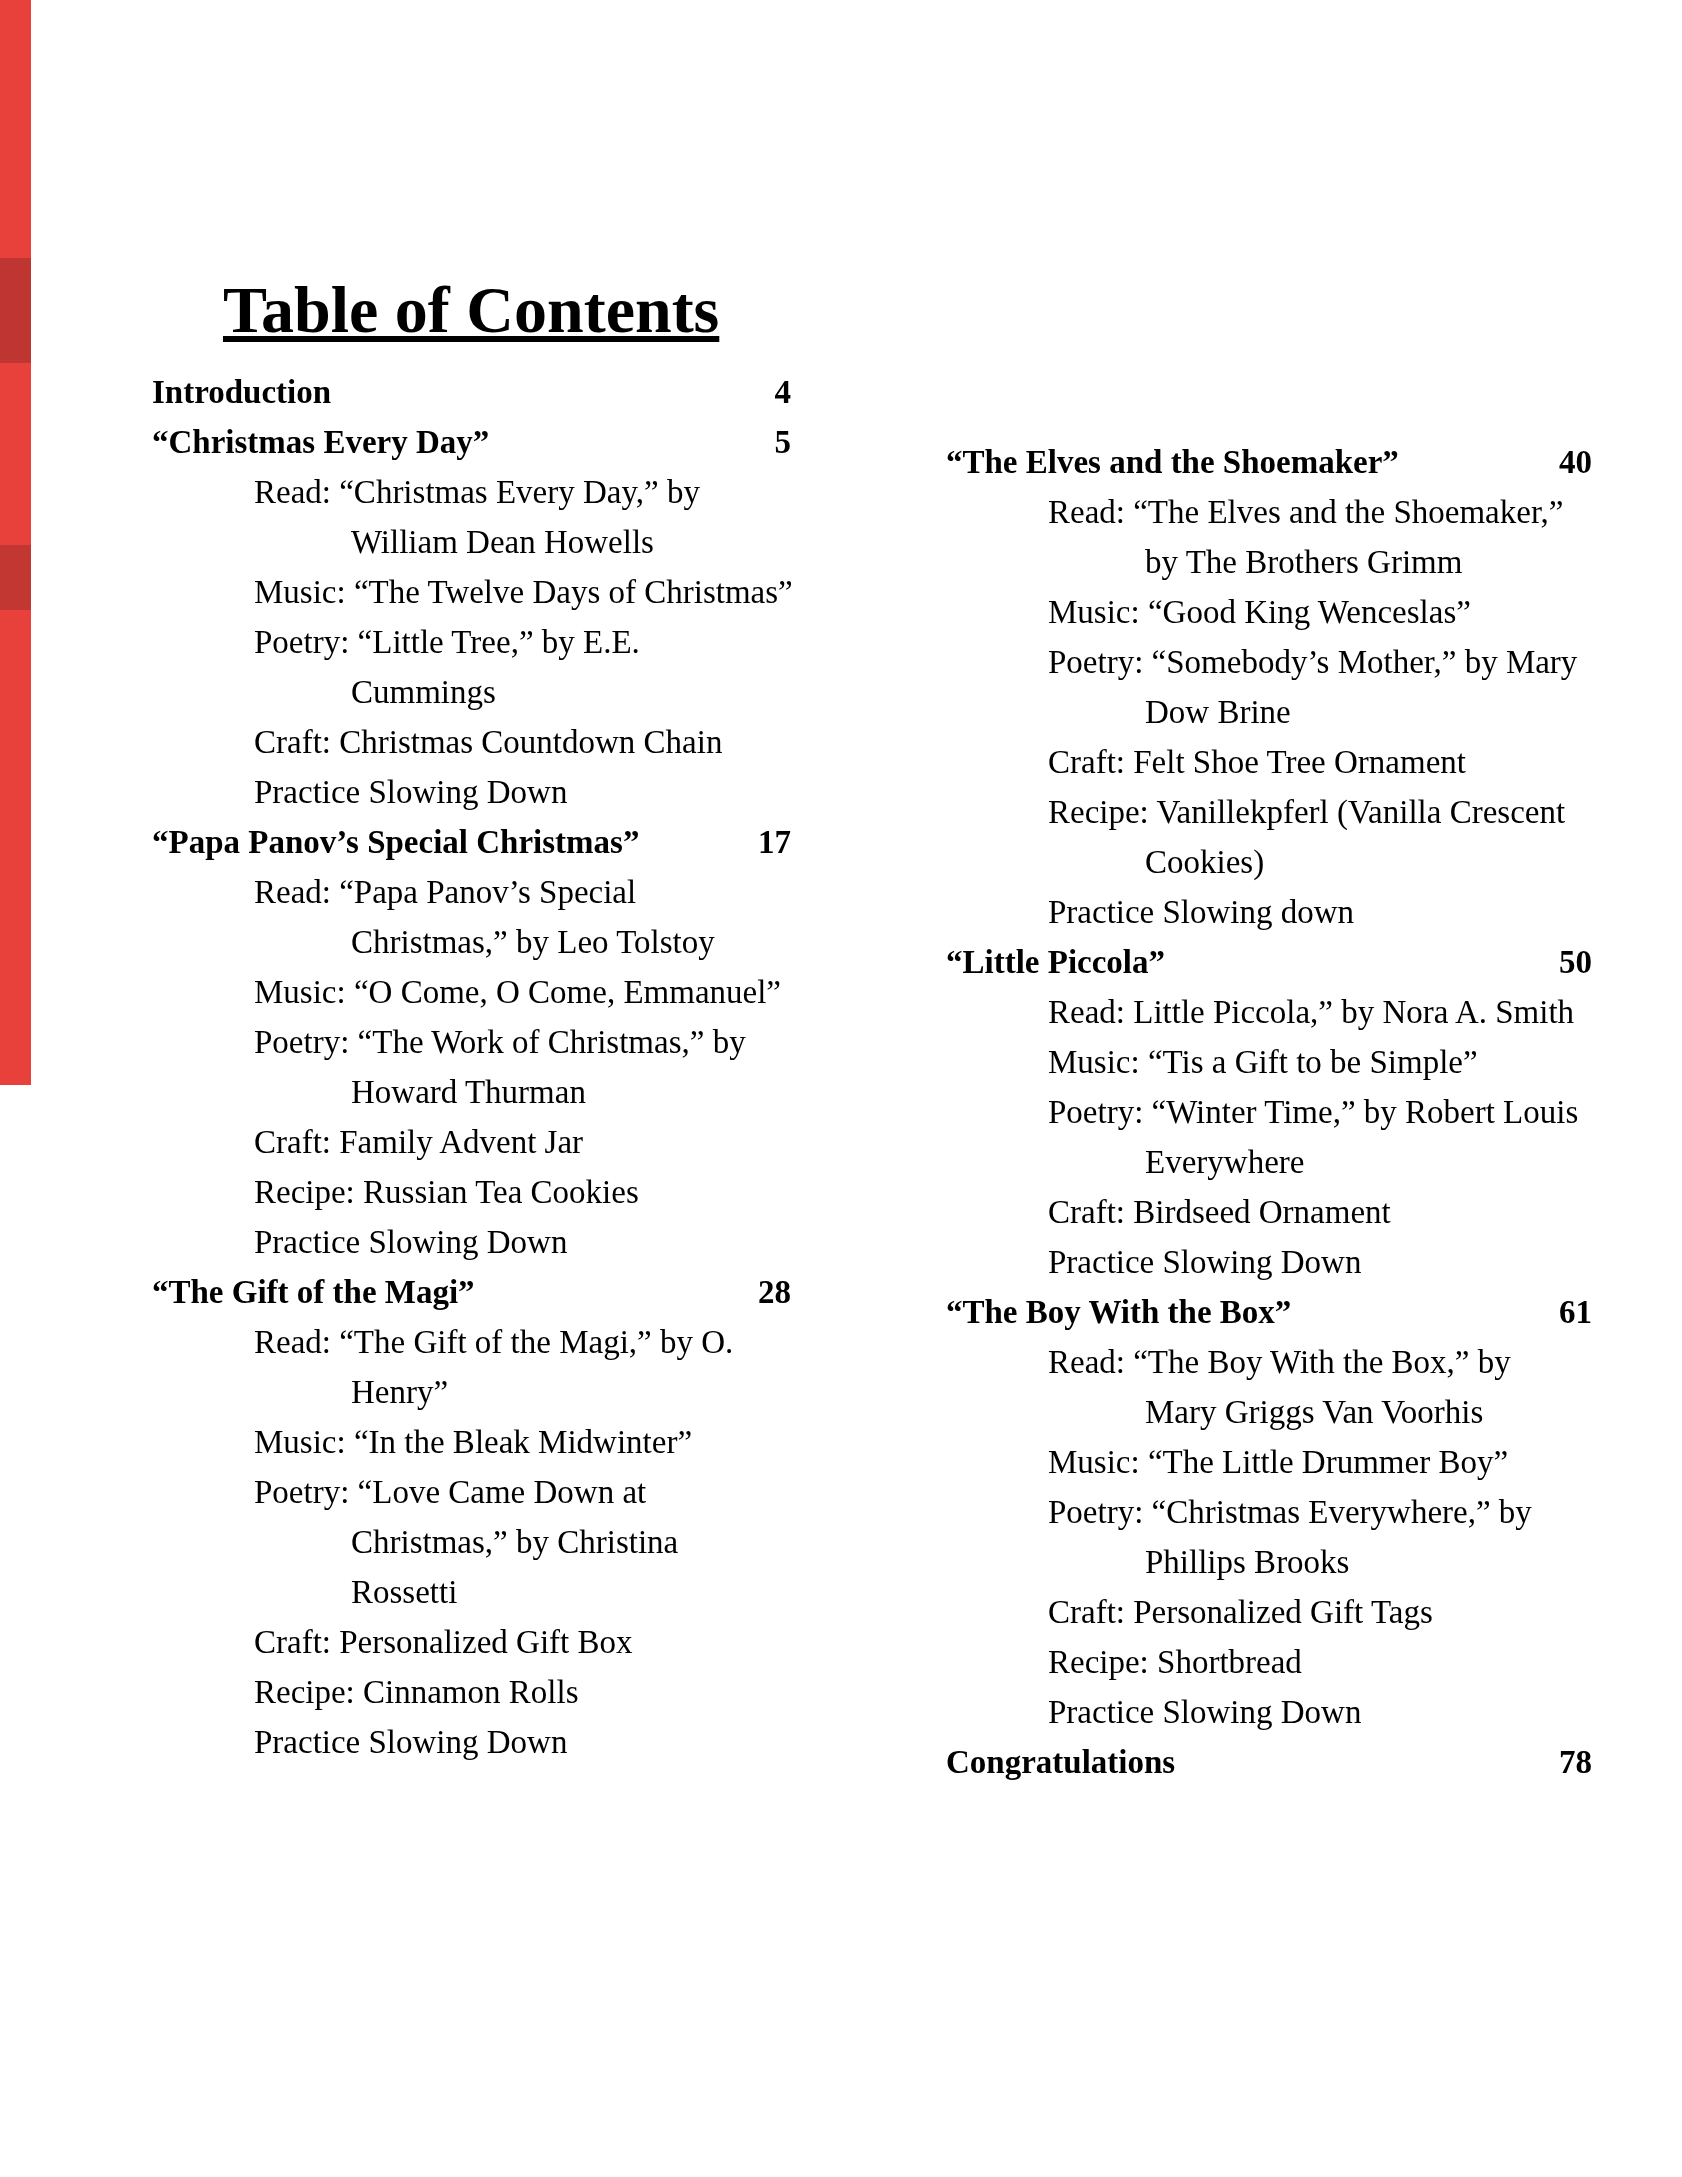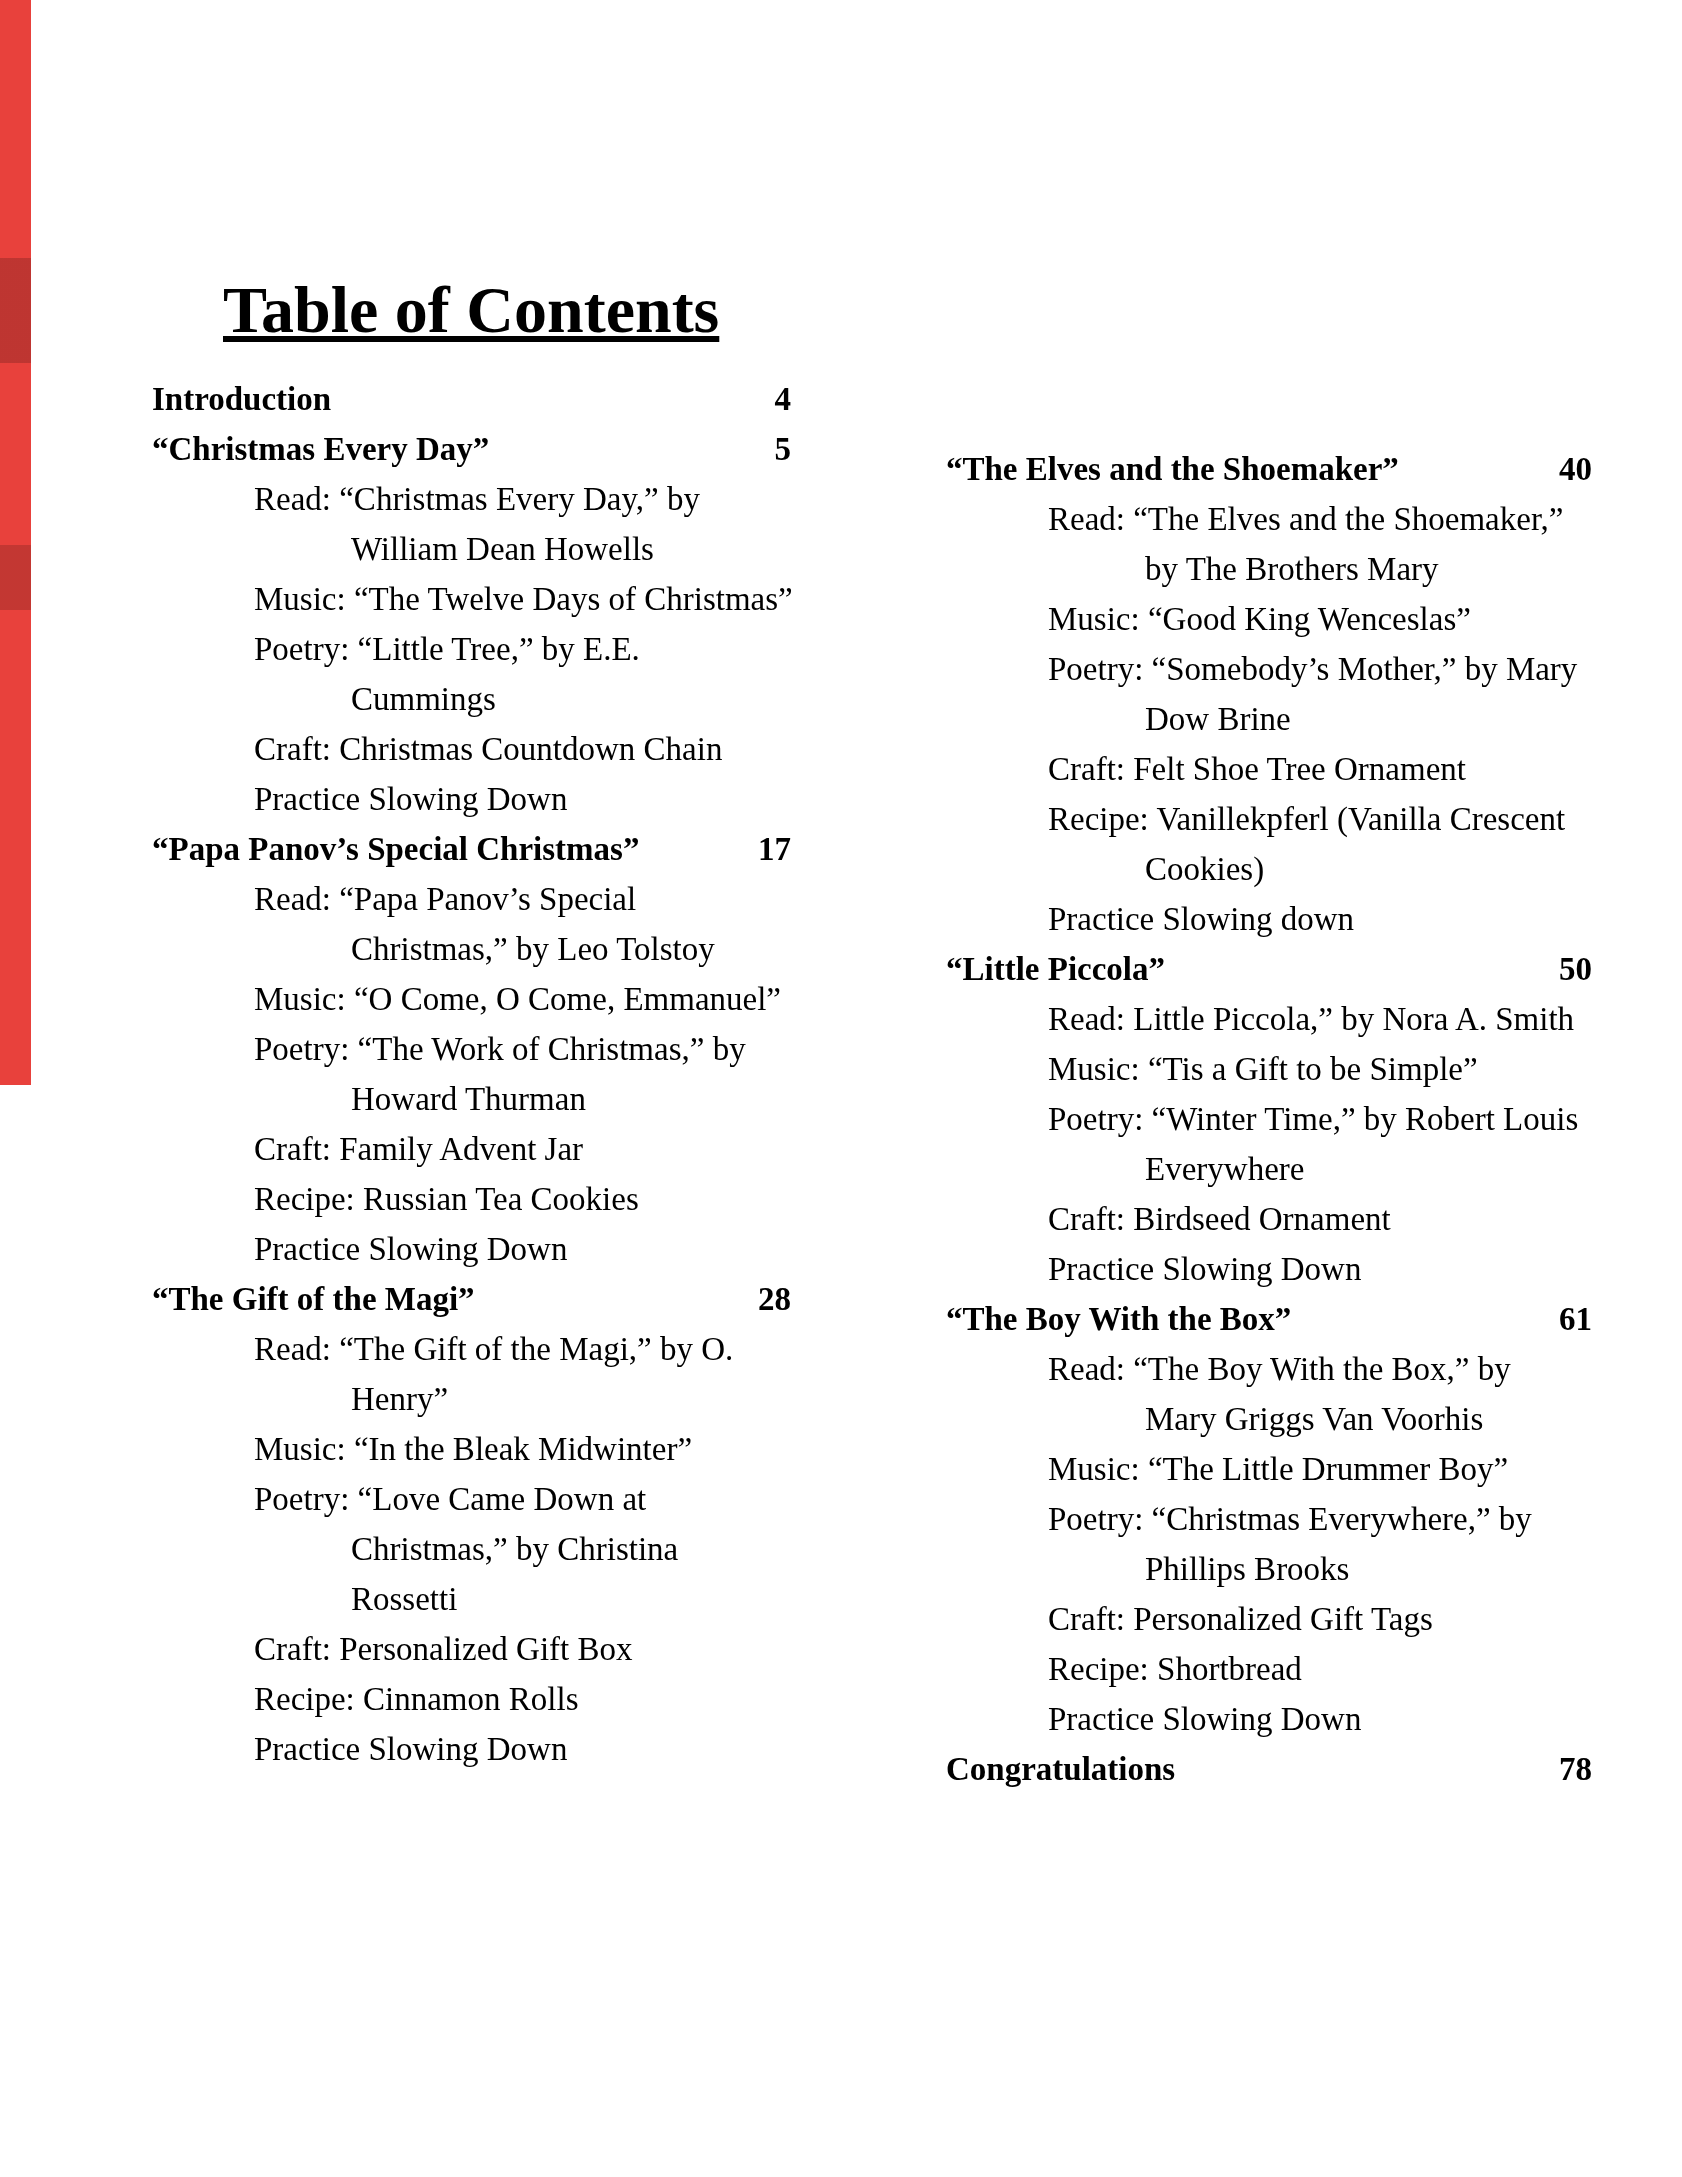--- a/index.html
+++ b/index.html
@@ -19,21 +19,21 @@
       transparent 363px, transparent 545px,
       rgba(0,0,0,.16) 545px, rgba(0,0,0,.16) 610px,
       transparent 610px);
   }
   .page-title{
     position:absolute;left:223px;top:233px;
     font-size:66px;line-height:66px;font-weight:bold;
     white-space:nowrap;
     text-decoration:underline;
   }
-  .toc-col{position:absolute;font-size:33px;margin-top:7px;}
+  .toc-col{position:absolute;font-size:33px;}
   .toc-col .line{line-height:50px;white-space:nowrap;}
   .col-left{left:152px;top:367px;width:639px;}
   .col-right{left:946px;top:437px;width:646px;}
   .line.section{display:flex;justify-content:space-between;font-weight:bold;}
   .line.section .pg{font-weight:bold;}
   .line.entry{padding-left:102px;}
   .line.cont{padding-left:199px;}
 </style>
 </head>
 <body style="background: rgb(255, 255, 255); color: rgb(0, 0, 0);">
@@ -83,21 +83,21 @@
     <div class="line entry">Craft: Personalized Gift Box</div>
     <div class="line entry">Recipe: Cinnamon Rolls</div>
     <div class="line entry">Practice Slowing Down</div>
   </div>
 <div class="toc-col col-right">
     <div class="line section">
       <span class="lbl">“The Elves and the Shoemaker”</span>
       <span class="pg">40</span>
     </div>
     <div class="line entry">Read: “The Elves and the Shoemaker,”</div>
-    <div class="line cont">by The Brothers Mary</div>
+    <div class="line cont">by The Brothers Grimm</div>
     <div class="line entry">Music: “Good King Wenceslas”</div>
     <div class="line entry">Poetry: “Somebody’s Mother,” by Mary</div>
     <div class="line cont">Dow Brine</div>
     <div class="line entry">Craft: Felt Shoe Tree Ornament</div>
     <div class="line entry">Recipe: Vanillekpferl (Vanilla Crescent</div>
     <div class="line cont">Cookies)</div>
     <div class="line entry">Practice Slowing down</div>
     <div class="line section">
       <span class="lbl">“Little Piccola”</span>
       <span class="pg">50</span>

